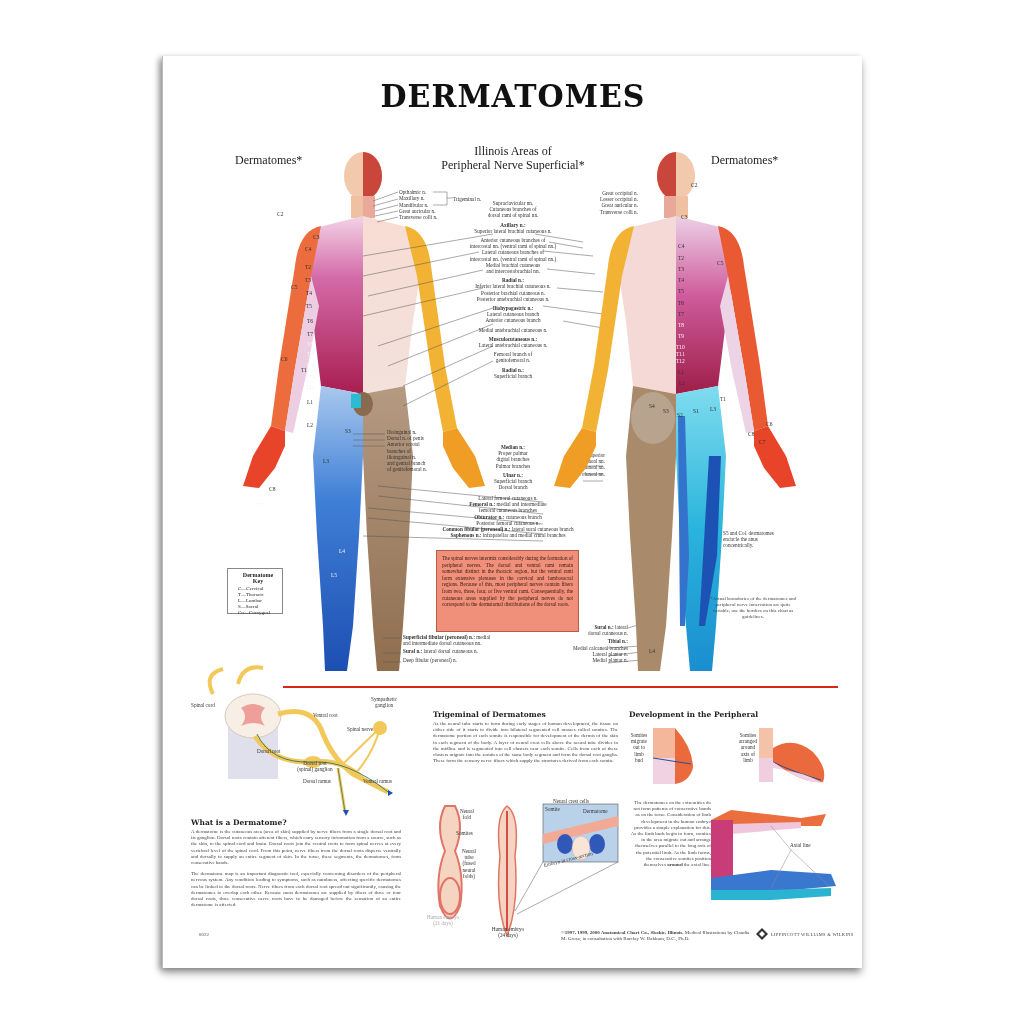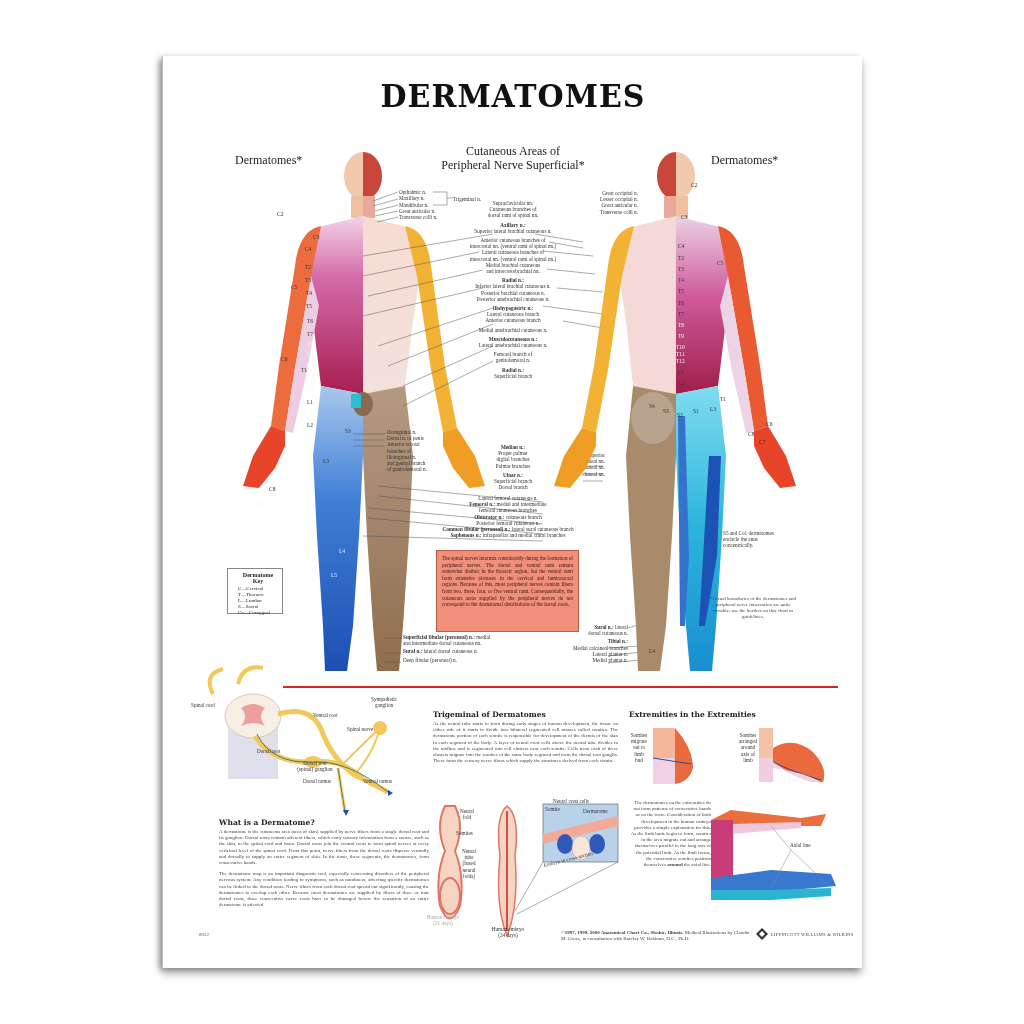--- a/index.html
+++ b/index.html
@@ -53,21 +53,21 @@
   .leader { stroke: #555; stroke-width: 0.5; fill: none; }
 </style>
 </head>
 <body>
 
 <div class="poster">
 
   <div class="abs title">DERMATOMES</div>
   <div class="abs subhead" style="left:72px;top:97px;">Dermatomes*</div>
   <div class="abs center-sub">
-    <div>Cutaneous Areas of</div>
+    <div>Illinois Areas of</div>
     <div>Peripheral Nerve Superficial*</div>
   </div>
   <div class="abs subhead" style="left:548px;top:97px;">Dermatomes*</div>
 
   <svg style="left:50px;top:100px;" width="200" height="520" viewBox="0 0 200 520">
     <defs>
       <linearGradient id="torsoG" x1="0" y1="0" x2="0" y2="1">
         <stop offset="0" stop-color="#f3d3e6"></stop>
           <stop offset="0.35" stop-color="#d36aa8"></stop>
           <stop offset="1" stop-color="#a81e50"></stop>
@@ -354,21 +354,21 @@
   <div class="abs lbl" style="left:212px;top:646px;">ganglion</div>
   <div class="abs lbl" style="left:184px;top:670px;">Spinal nerve</div>
   <div class="abs lbl" style="left:94px;top:692px;">Dorsal root</div>
   <div class="abs lbl-block" style="left:132px;top:704px;width:40px;">
     <div>Dorsal root</div>
     <div>(spinal) ganglion</div>
   </div>
   <div class="abs lbl" style="left:140px;top:722px;">Dorsal ramus</div>
   <div class="abs lbl" style="left:200px;top:722px;">Ventral ramus</div>
 
-  <div class="abs" style="left:56px;top:762px;width:210px;">
+  <div class="abs" style="left:28px;top:762px;width:210px;">
     <div class="sec-title">What is a Dermatome?</div>
     <div class="para" style="margin-top:2px;">
       <p>A dermatome is the cutaneous area (area of skin) supplied by nerve fibers from a single dorsal root and its ganglion. Dorsal roots contain afferent fibers, which carry sensory information from a source, such as the skin, to the spinal cord and brain. Dorsal roots join the ventral roots to form spinal nerves at every vertebral level of the spinal cord. From this point, nerve fibers from the dorsal roots disperse ventrally and dorsally to supply an entire segment of skin. In the torso, these segments, the dermatomes, form consecutive bands.</p>
       <p>The dermatome map is an important diagnostic tool, especially concerning disorders of the peripheral nervous system. Any condition leading to symptoms, such as numbness, affecting specific dermatomes can be linked to the dorsal roots. Nerve fibers from each dorsal root spread out significantly, causing the dermatomes to overlap each other. Because most dermatomes are supplied by fibers of three or four dorsal roots, three consecutive nerve roots have to be damaged before the sensation of an entire dermatome is affected.</p>
     </div>
   </div>
 
   <div class="abs" style="left:270px;top:654px;width:185px;">
     <div class="sec-title">Trigeminal of Dermatomes</div>
     <div class="para" style="margin-top:2px;">As the neural tube starts to form during early stages of human development, the tissue on either side of it starts to divide into bilateral segmented cell masses called somites. The dermatome portion of each somite is responsible for development of the dermis of the skin in each segment of the body. A layer of neural crest cells above the neural tube divides in the midline and is segmented into cell clusters near each somite. Cells from each of these clusters migrate into the somites of the same body segment and form the dorsal root ganglia. These form the sensory nerve fibers which supply the structures derived from each somite.</div>
@@ -405,21 +405,21 @@
   <div class="abs lbl" style="left:380px;top:800px;transform:rotate(-14deg);">Embryo in cross-section</div>
   <div class="abs lbl-block" style="left:260px;top:858px;width:40px;color:#aaa;">
     <div>Human embryo</div>
     <div>(21 days)</div>
   </div>
   <div class="abs lbl-block" style="left:325px;top:870px;width:40px;">
     <div>Human embryo</div>
     <div>(24 days)</div>
   </div>
 
-  <div class="abs sec-title" style="left:466px;top:654px;">Extremities in the Extremities</div>
+  <div class="abs sec-title" style="left:466px;top:654px;">Development in the Peripheral</div>
   <div class="abs lbl-block" style="left:464px;top:676px;width:24px;">
     <div>Somites</div>
     <div>migrate</div>
     <div>out to</div>
     <div>limb</div>
     <div>bud</div>
   </div>
   <div class="abs lbl-block" style="left:572px;top:676px;width:26px;">
     <div>Somites</div>
     <div>arranged</div>

